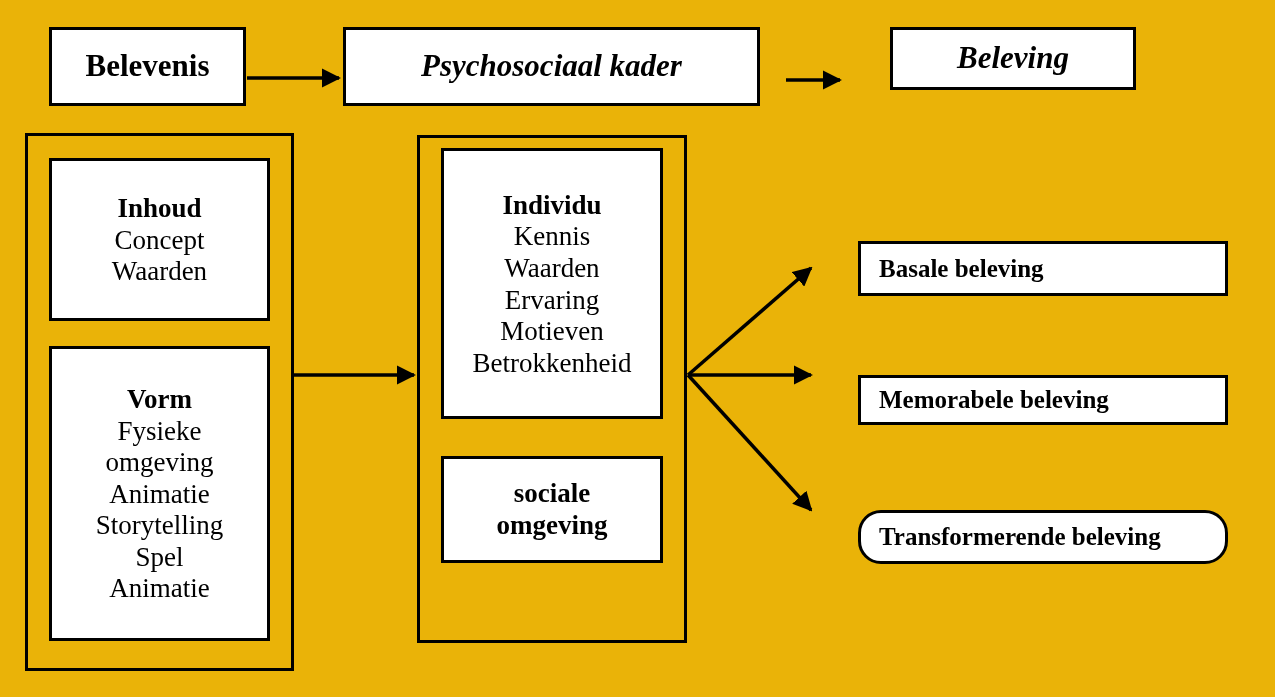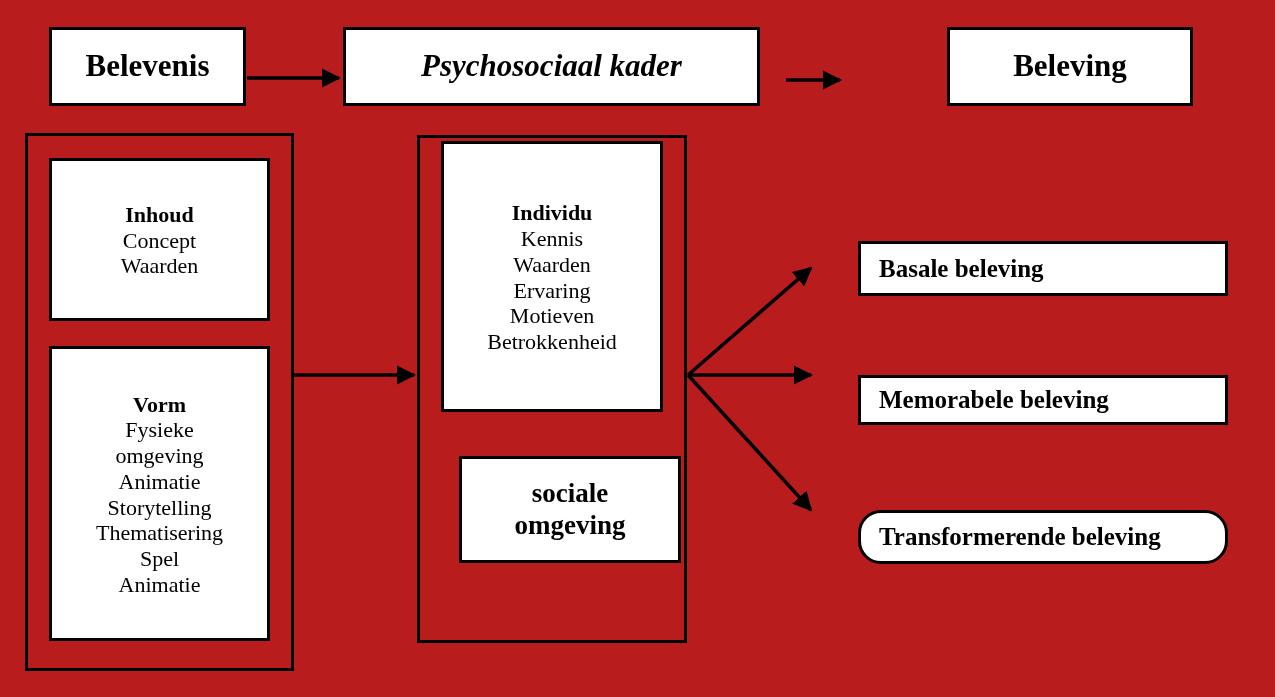--- a/index.html
+++ b/index.html
@@ -12,21 +12,21 @@
     height: 697px;
     background: #FFFF00;
     font-family: "Liberation Serif", "DejaVu Serif", serif;
     color: #000000;
     overflow: hidden;
   }
   #canvas {
     position: relative;
     width: 1275px;
     height: 697px;
-    background: #b91c1c;
+    background: #eab308;
   }
   .box {
     position: absolute;
     background: #FFFFFF;
     border: 3px solid #000000;
     box-sizing: border-box;
     display: flex;
     flex-direction: column;
     align-items: center;
     justify-content: center;
@@ -37,21 +37,21 @@
     position: absolute;
     background: transparent;
     border: 3px solid #000000;
     box-sizing: border-box;
   }
   .title-box {
     font-weight: bold;
     font-size: 31px;
   }
   .list-box {
-    font-size: 22px;
+    font-size: 27px;
     padding-top: 2px;
   }
   .list-box .hdr {
     font-weight: bold;
     display: block;
   }
   .list-box .itm {
     display: block;
     font-weight: normal;
   }
@@ -86,55 +86,54 @@
 <div id="canvas">
 
   <div class="box title-box" style="left:49px; top:27px; width:197px; height:79px;">
     <span>Belevenis</span>
   </div>
 
   <div class="box title-box" style="left:343px; top:27px; width:417px; height:79px;font-style:italic;">
     <span>Psychosociaal kader</span>
   </div>
 
-  <div class="box title-box" style="left:947px; top:27px; width:246px; height:79px;">
+  <div class="box title-box" style="left:890px; top:27px; width:246px; height:63px;font-style:italic;">
     <span>Beleving</span>
   </div>
 
   <div class="container" style="left:25px; top:133px; width:269px; height:538px;"></div>
 
   <div class="box list-box" style="left:49px; top:158px; width:221px; height:163px;">
     <span class="hdr">Inhoud</span>
     <span class="itm">Concept</span>
     <span class="itm">Waarden</span>
   </div>
 
   <div class="box list-box" style="left:49px; top:346px; width:221px; height:295px;">
     <span class="hdr">Vorm</span>
     <span class="itm">Fysieke</span>
     <span class="itm">omgeving</span>
     <span class="itm">Animatie</span>
     <span class="itm">Storytelling</span>
-    <span class="itm">Thematisering</span>
     <span class="itm">Spel</span>
     <span class="itm">Animatie</span>
   </div>
 
   <div class="container" style="left:417px; top:135px; width:270px; height:508px;"></div>
 
-  <div class="box list-box" style="left:441px; top:141px; width:222px; height:271px;align-items:center;">
+  <div class="box list-box" style="left:441px; top:148px; width:222px; height:271px;align-items:center;">
     <span class="hdr">Individu</span>
     <span class="itm">Kennis</span>
     <span class="itm">Waarden</span>
     <span class="itm">Ervaring</span>
     <span class="itm">Motieven</span>
     <span class="itm">Betrokkenheid</span>
   </div>
 
-  <div class="box bold-box" style="left:441px; top:456px; width:222px; height:107px;margin-left:18px;">
+  <div class="box bold-box" style="left:441px; top:456px; width:222px; height:107px;">
     <span>sociale</span>
     <span>omgeving</span>
   </div>
 
   <div class="outcome-box" style="left:858px; top:241px; width:370px; height:55px;">
     <span>Basale beleving</span>
   </div>
 
   <div class="outcome-box" style="left:858px; top:375px; width:370px; height:50px;">
     <span>Memorabele beleving</span>

